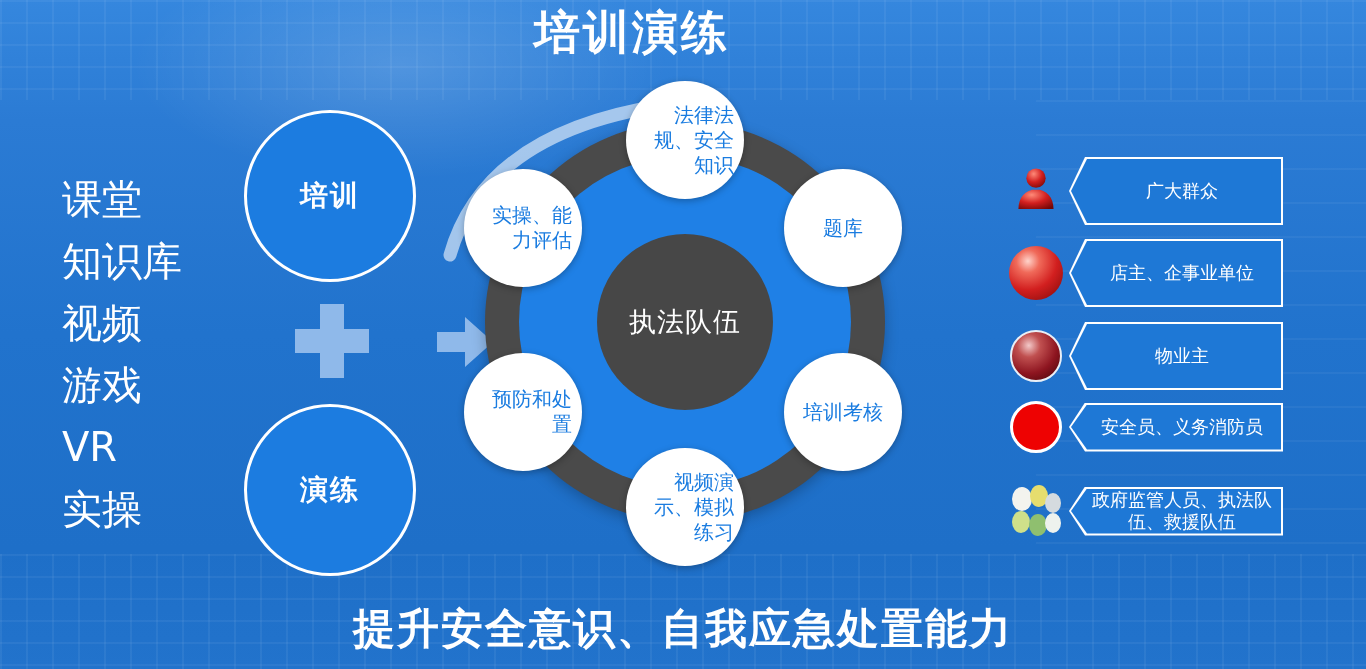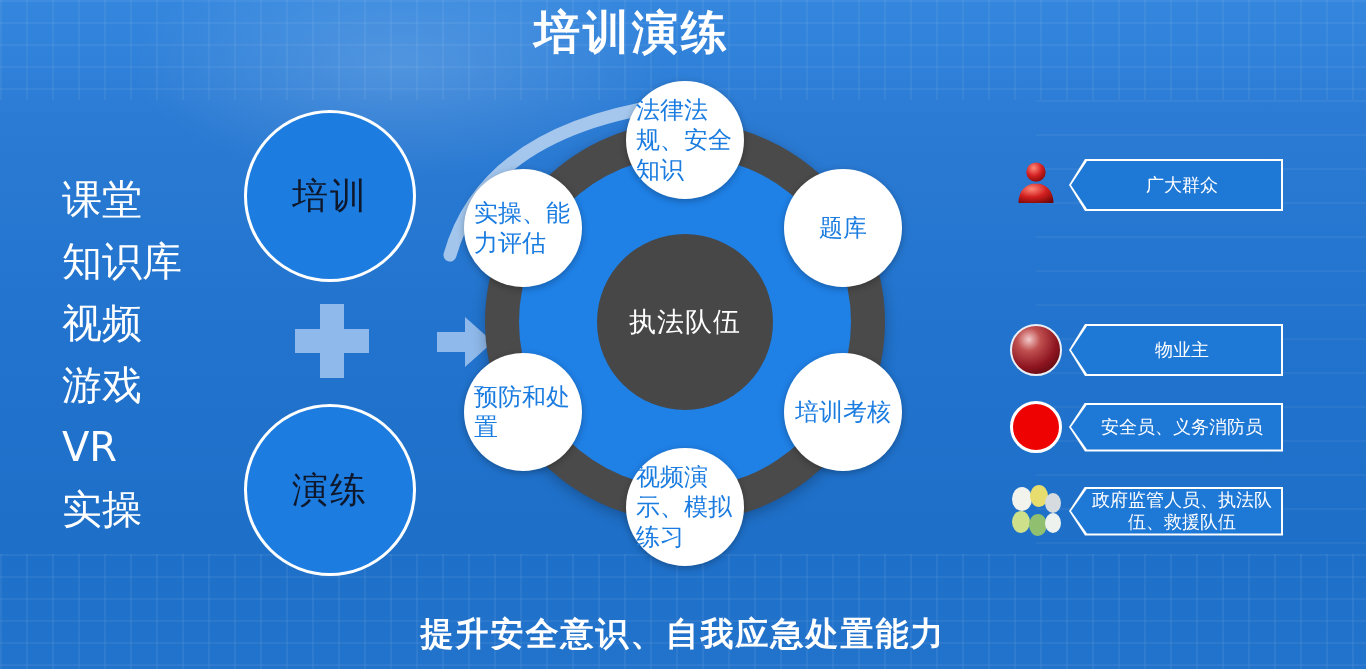--- a/index.html
+++ b/index.html
@@ -21,31 +21,31 @@
     background:radial-gradient(ellipse at center, rgba(255,255,255,.16), rgba(255,255,255,0) 70%); }
   .bg-shelf-right { position:absolute; right:0; top:100px; width:330px; height:460px; pointer-events:none; opacity:.18;
     background:repeating-linear-gradient(180deg, rgba(255,255,255,.25) 0 2px, rgba(255,255,255,0) 2px 34px); }
 
   .title {
     position:absolute; top:2px; left:0; width:1264px; text-align:center;
     color:#fff; font-size:46px; font-weight:700; letter-spacing:3px;
   }
   .footer {
     position:absolute; bottom:12px; left:0; right:0; text-align:center;
-    color:#fff; font-size:33px; font-weight:700; letter-spacing:2px;
+    color:#fff; font-size:42px; font-weight:700; letter-spacing:2px;
   }
 
   .left-list { position:absolute; left:62px; top:168px; color:#fff; font-size:40px; }
   .left-item { height:62px; line-height:62px; white-space:nowrap; }
 
   .big-circle {
     position:absolute; width:172px; height:172px; border-radius:50%;
     background:#1c7ce0; border:3px solid #fff;
     display:flex; align-items:center; justify-content:center;
-    color:#0f172a; font-size:36px; letter-spacing:2px;
+    color:#ffffff; font-size:28px; letter-spacing:2px;font-weight:bold;
   }
   .circle-train { left:244px; top:110px; }
   .circle-drill { left:244px; top:404px; }
 
   .plus { position:absolute; left:295px; top:304px; width:74px; height:74px; }
   .plus .pv { position:absolute; left:25px; top:0; width:24px; height:74px; background:#8fb9ea; }
   .plus .ph { position:absolute; left:0; top:25px; width:74px; height:24px; background:#8fb9ea; }
 
   .arrow {
     position:absolute; left:437px; top:317px; width:56px; height:50px; background:#8fb9ea;
@@ -58,34 +58,34 @@
   .hub-blue { position:absolute; left:34px; top:34px; width:332px; height:332px; border-radius:50%;
     background:#1f80e6; }
   .swoosh { position:absolute; left:-60px; top:-50px; pointer-events:none; }
   .hub-center { position:absolute; left:112px; top:112px; width:176px; height:176px; border-radius:50%;
     background:#474747; display:flex; align-items:center; justify-content:center;
     color:#fff; font-size:27px; letter-spacing:1px; }
   .sat {
     position:absolute; width:118px; height:118px; border-radius:50%;
     background:#fff; box-shadow:0 2px 7px rgba(0,0,0,.28);
     display:flex; align-items:center; justify-content:center;
-    color:#1a7ce0; font-size:24px; line-height:1.25; text-align:left; padding:10px;
+    color:#1a7ce0; font-size:20px; line-height:1.25; text-align:right; padding:10px;
   }
   .sat-0 { left:141px; top:-41px; }
   .sat-1 { left:299px; top:47px; }
   .sat-2 { left:299px; top:231px; }
   .sat-3 { left:141px; top:326px; }
   .sat-4 { left:-21px; top:231px; }
   .sat-5 { left:-21px; top:47px; }
 
   .aud-row { position:absolute; left:1008px; display:flex; align-items:center; gap:5px; }
   .aud-0 { top:157px; } .aud-1 { top:239px; } .aud-2 { top:322px; } .aud-3 { top:399px; } .aud-4 { top:483px;align-items:center; }
   .aud-icon { width:56px; height:56px; display:flex; align-items:center; justify-content:center; flex:none; }
 
-  .banner { width:214px; height:52px; padding:2px; background:#fff;
+  .banner { width:214px; height:68px; padding:2px; background:#fff;
     clip-path:polygon(0 50%, 16px 0, 100% 0, 100% 100%, 16px 100%); }
   .banner-tall { height:49px; }
   .banner-inner { width:100%; height:100%;
     clip-path:polygon(0 50%, 16px 0, 100% 0, 100% 100%, 16px 100%);
     background:#1e78d6; display:flex; align-items:center; justify-content:center;
     color:#fff; font-size:18px; line-height:1.25; text-align:center; padding:2px 8px 2px 20px; }
 
   .sphere { width:54px; height:54px; border-radius:50%; }
   .sphere-red { background:radial-gradient(circle at 35% 28%, #ffd3ca 0%, #f06a5a 22%, #d21f1f 55%, #7c0808 100%); }
   .sphere-darkred { width:52px; height:52px;
@@ -168,20 +168,30 @@
         <path d="M12 11.3c-4.8 0-7.8 3.6-7.8 8.7h15.6c0-5.1-3-8.7-7.8-8.7z" fill="url(#pg)"></path>
       </svg>
     </div>
     <div class="banner">
       <div class="banner-inner">
           <span>广大群众</span>
         </div>
     </div>
   </div>
 
+  <div class="aud-row aud-1">
+    <div class="aud-icon">
+        <div class="sphere sphere-red"></div>
+      </div>
+    <div class="banner">
+      <div class="banner-inner">
+          <span>店主、企事业单位</span>
+        </div>
+    </div>
+  </div>
 
   <div class="aud-row aud-2">
     <div class="aud-icon">
         <div class="sphere sphere-darkred"></div>
       </div>
     <div class="banner">
       <div class="banner-inner">
           <span>物业主</span>
         </div>
     </div>

